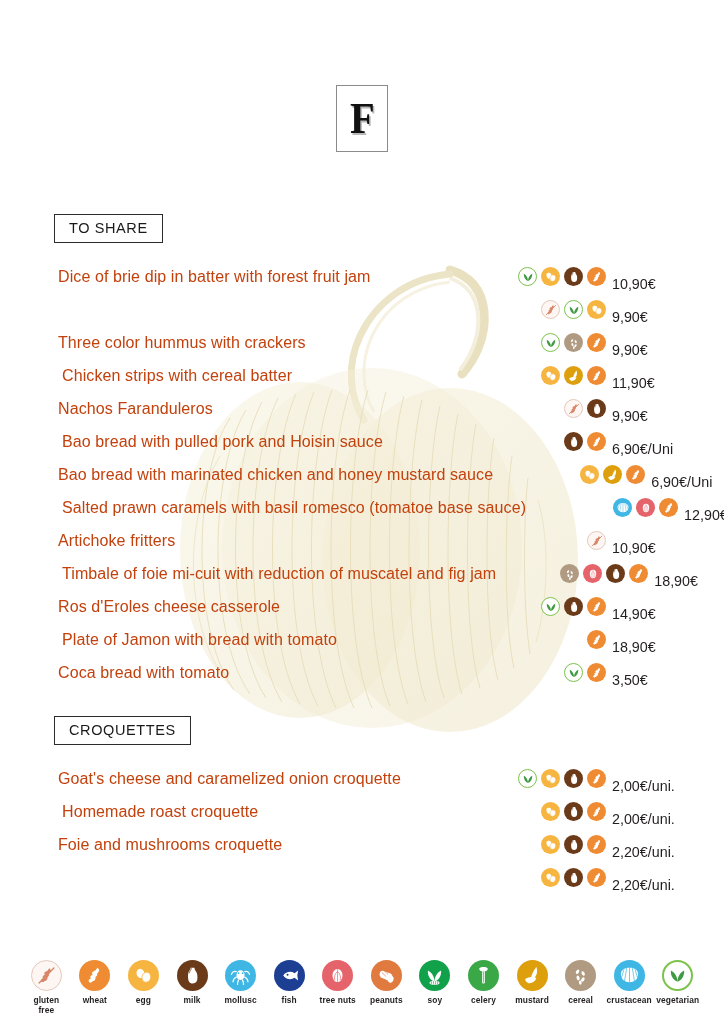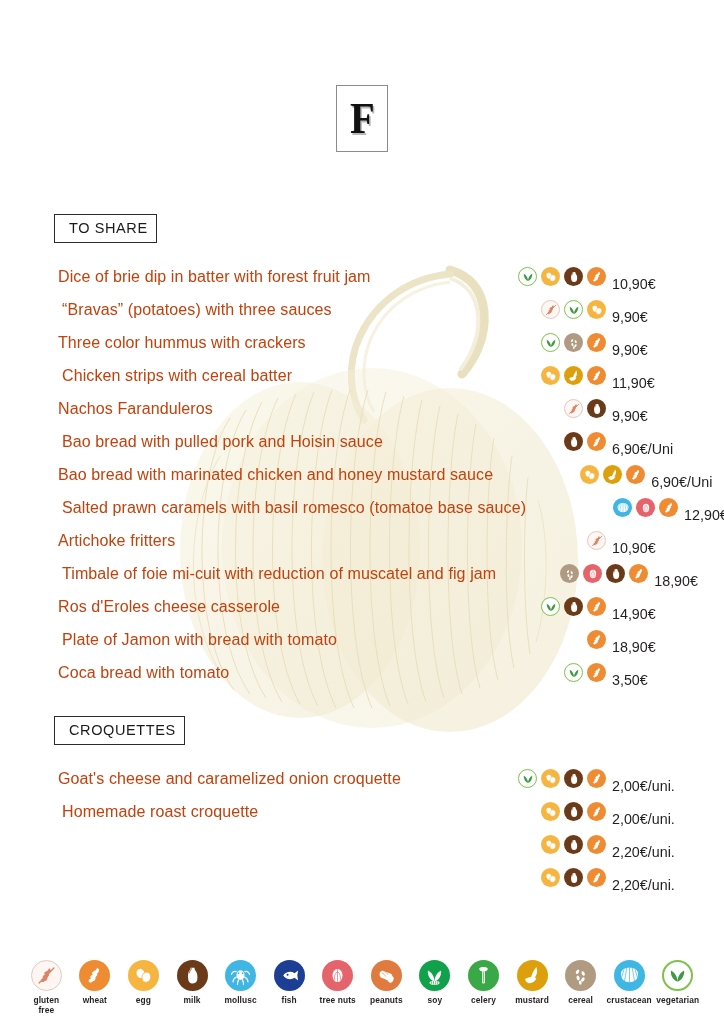--- a/index.html
+++ b/index.html
@@ -54,21 +54,21 @@
 
   .section{ position:absolute; left:0; width:724px; }
   #section-to-share{ top:214px; }
   #section-croquettes{ top:716px; }
 
   .section-header{
     display:inline-block;
     margin-left:54px;
     border:1.5px solid #2b2b2b;
     background:rgba(255,255,255,0.72);
-    padding:5px 8px 6px 14px;
+    padding:5px 14px 6px 14px;
     font-size:14.5px;
     letter-spacing:0.6px;
     color:#1a1a1a;
     font-weight:400;
   }
 
   .items{ margin-top:17px; }
 
   .row{
     display:flex;
@@ -247,21 +247,20 @@
                   <ellipse cx="13.8" cy="17.3" rx="2.6" ry="1.6" transform="rotate(-28 13.8 17.3)"></ellipse>
                   <ellipse cx="14.9" cy="20.0" rx="2.5" ry="1.5" transform="rotate(-62 14.9 20)"></ellipse>
                   <ellipse cx="11.6" cy="22.1" rx="2.6" ry="1.6" transform="rotate(-28 11.6 22.1)"></ellipse>
                 </g>
               </svg>
             </span>
           </span>
           <span class="row-price">10,90€</span>
         </div>
         <div class="row indent">
-          <span class="row-name">“Bravas” (potatoes) with three sauces</span>
           <span class="row-spacer"></span>
           <span class="row-icons">
             <span class="badge" style="background:#fdf6f2;border:1.2px solid #e3c9bd;">
               <svg width="16" height="16" viewBox="0 0 32 32">
                 <g transform="translate(1,1) scale(0.94)">
                   <g stroke="#d98668" stroke-width="1.5" fill="#d98668" stroke-linecap="round">
                     <path d="M20 7 L11 24" stroke-width="1.6" fill="none"></path>
                     <ellipse cx="19.4" cy="10.2" rx="2.5" ry="1.5" transform="rotate(-62 19.4 10.2)"></ellipse>
                     <ellipse cx="16.0" cy="12.5" rx="2.6" ry="1.6" transform="rotate(-28 16 12.5)"></ellipse>
                     <ellipse cx="17.1" cy="15.1" rx="2.5" ry="1.5" transform="rotate(-62 17.1 15.1)"></ellipse>
@@ -747,20 +746,21 @@
                   <ellipse cx="13.8" cy="17.3" rx="2.6" ry="1.6" transform="rotate(-28 13.8 17.3)"></ellipse>
                   <ellipse cx="14.9" cy="20.0" rx="2.5" ry="1.5" transform="rotate(-62 14.9 20)"></ellipse>
                   <ellipse cx="11.6" cy="22.1" rx="2.6" ry="1.6" transform="rotate(-28 11.6 22.1)"></ellipse>
                 </g>
               </svg>
             </span>
           </span>
           <span class="row-price">2,00€/uni.</span>
         </div>
         <div class="row">
+          <span class="row-name">Foie and mushrooms croquette</span>
           <span class="row-spacer"></span>
           <span class="row-icons">
             <span class="badge" style="background:#f6b541;">
               <svg width="16" height="16" viewBox="0 0 32 32">
                 <g fill="#ffffff">
                   <ellipse cx="12.2" cy="13.4" rx="5.1" ry="6.0" transform="rotate(-18 12.2 13.4)"></ellipse>
                   <ellipse cx="19.6" cy="18.2" rx="5.6" ry="6.5" transform="rotate(14 19.6 18.2)"></ellipse>
                 </g>
                 <ellipse cx="19.6" cy="18.2" rx="5.6" ry="6.5" transform="rotate(14 19.6 18.2)" fill="none" stroke="#f6b541" stroke-width="0.9"></ellipse>
               </svg>

